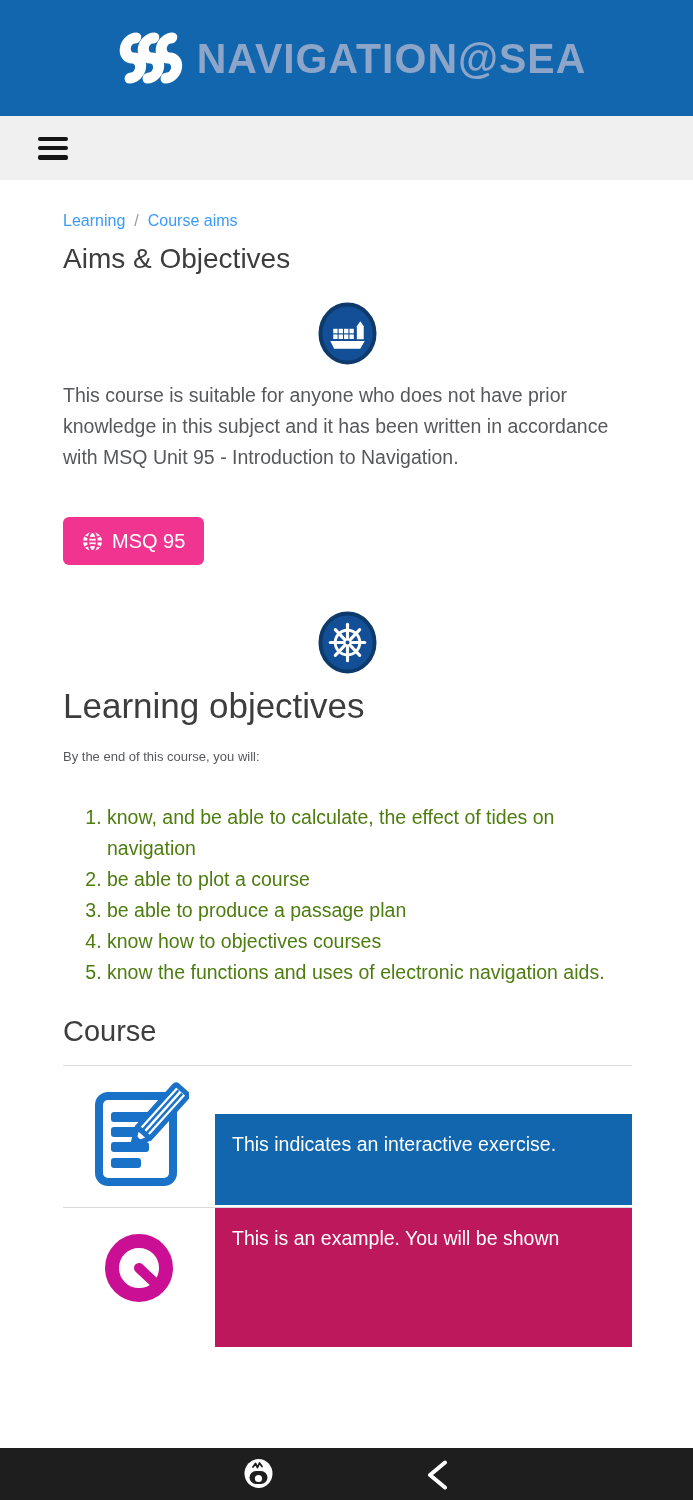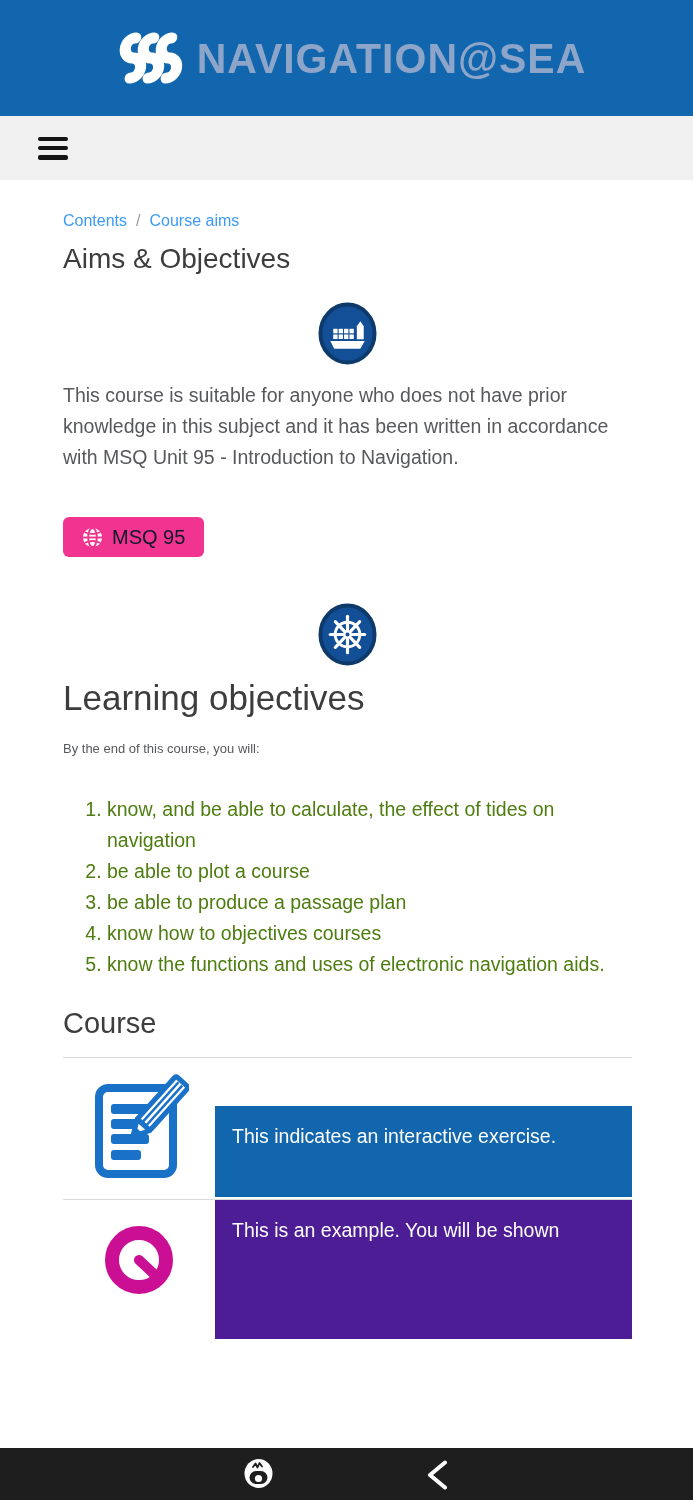--- a/index.html
+++ b/index.html
@@ -26,22 +26,22 @@
   .breadcrumb{margin-top:32px;font-size:16px;color:#8a8a8a;}
   .breadcrumb a{color:#3b9af8;text-decoration:none;cursor:pointer;}
   .breadcrumb .sep{margin:0 9px;color:#9a9a9a;}
   h1.page-title{font-size:28px;font-weight:400;color:#3d3d3d;margin:13px 0 0;letter-spacing:0;}
   .badge-wrap{text-align:center;margin-top:27px;line-height:0;}
   .badge-wrap.helm{margin-top:46px;}
   p.body-text{font-size:19.5px;line-height:31px;color:#57585b;margin:15px 0 0;font-weight:400;}
   p.body-text + p.body-text{margin-top:32px;}
   .msq-btn{
     margin-top:44px;display:inline-flex;align-items:center;gap:9px;border:none;cursor:pointer;
-    background:#f1348f;color:#0f172a;font-size:20px;font-family:inherit;
-    height:40px;padding:0 19px;border-radius:6px;line-height:1;
+    background:#f1348f;color:#ffffff;font-size:20px;font-family:inherit;
+    height:48px;padding:0 19px;border-radius:6px;line-height:1;
   }
   h2.section-heading{font-size:35px;font-weight:400;color:#3d3d3d;margin:12px 0 0;}
   p.intro-text{font-size:13px;line-height:31px;color:#57585b;margin:15px 0 0;}
   ol.objectives{margin:30px 0 0;padding-left:44px;}
   ol.objectives li{font-size:19.5px;line-height:31px;color:#4d7c0f;}
   h3.legend-heading{font-size:29px;font-weight:400;color:#3d3d3d;margin:27px 0 0;}
   
   .legend-table{margin-top:17px;}
   .legend-row{display:flex;border-top:1px solid #d9d9d9;height:140px;}
   .legend-row + .legend-row{margin-top:2px;}
@@ -77,21 +77,21 @@
     <button class="hamburger" aria-label="menu">
       <span></span>
         <span></span>
         <span></span>
     </button>
   </nav>
 
   <main class="content">
 
     <div class="breadcrumb">
-      <a>Contents</a><span class="sep">/</span><a>Course aims</a>
+      <a>Learning</a><span class="sep">/</span><a>Course aims</a>
     </div>
 
     <h1 class="page-title">Aims &amp; Objectives</h1>
 
     <div class="badge-wrap">
       <svg width="59" height="63" viewBox="0 0 60 64">
         <ellipse cx="30" cy="32" rx="27.5" ry="29.5" fill="#124f96" stroke="#0d3a6b" stroke-width="4"></ellipse>
         <g fill="#ffffff">
           <path d="M12.5,39.5 L47.5,39.5 L43,47.5 L16.5,47.5 Z"></path>
           <rect x="15.5" y="33" width="4.4" height="4.6"></rect>
@@ -180,21 +180,21 @@
         </div>
         <div class="cell-text" style="background: rgb(17, 102, 174);">This indicates an interactive exercise.</div>
       </div>
       <div class="legend-row row-example">
         <div class="cell-icon">
           <svg width="76" height="120" viewBox="0 0 76 120">
             <circle cx="38" cy="47" r="27" fill="none" stroke="#cb0f94" stroke-width="14"></circle>
             <line x1="38" y1="47" x2="54" y2="62" stroke="#cb0f94" stroke-width="10" stroke-linecap="round"></line>
           </svg>
         </div>
-        <div class="cell-text" style="background: #4c1d95;">This is an example. You will be shown</div>
+        <div class="cell-text" style="background: #be185d;">This is an example. You will be shown</div>
       </div>
     </div>
 
   </main>
 
   <div class="footer-bar">
     <button class="footer-icon bot-btn" aria-label="assistant">
       <svg width="31" height="31" viewBox="0 0 31 31">
         <ellipse cx="15.5" cy="15.5" rx="14" ry="14.5" fill="#ffffff"></ellipse>
         <polyline points="10,9 12.5,5.5 14.5,9.5 16.5,5 19,8.5" fill="none" stroke="#1e1e1e" stroke-width="1.8" stroke-linecap="round" stroke-linejoin="round"></polyline>

